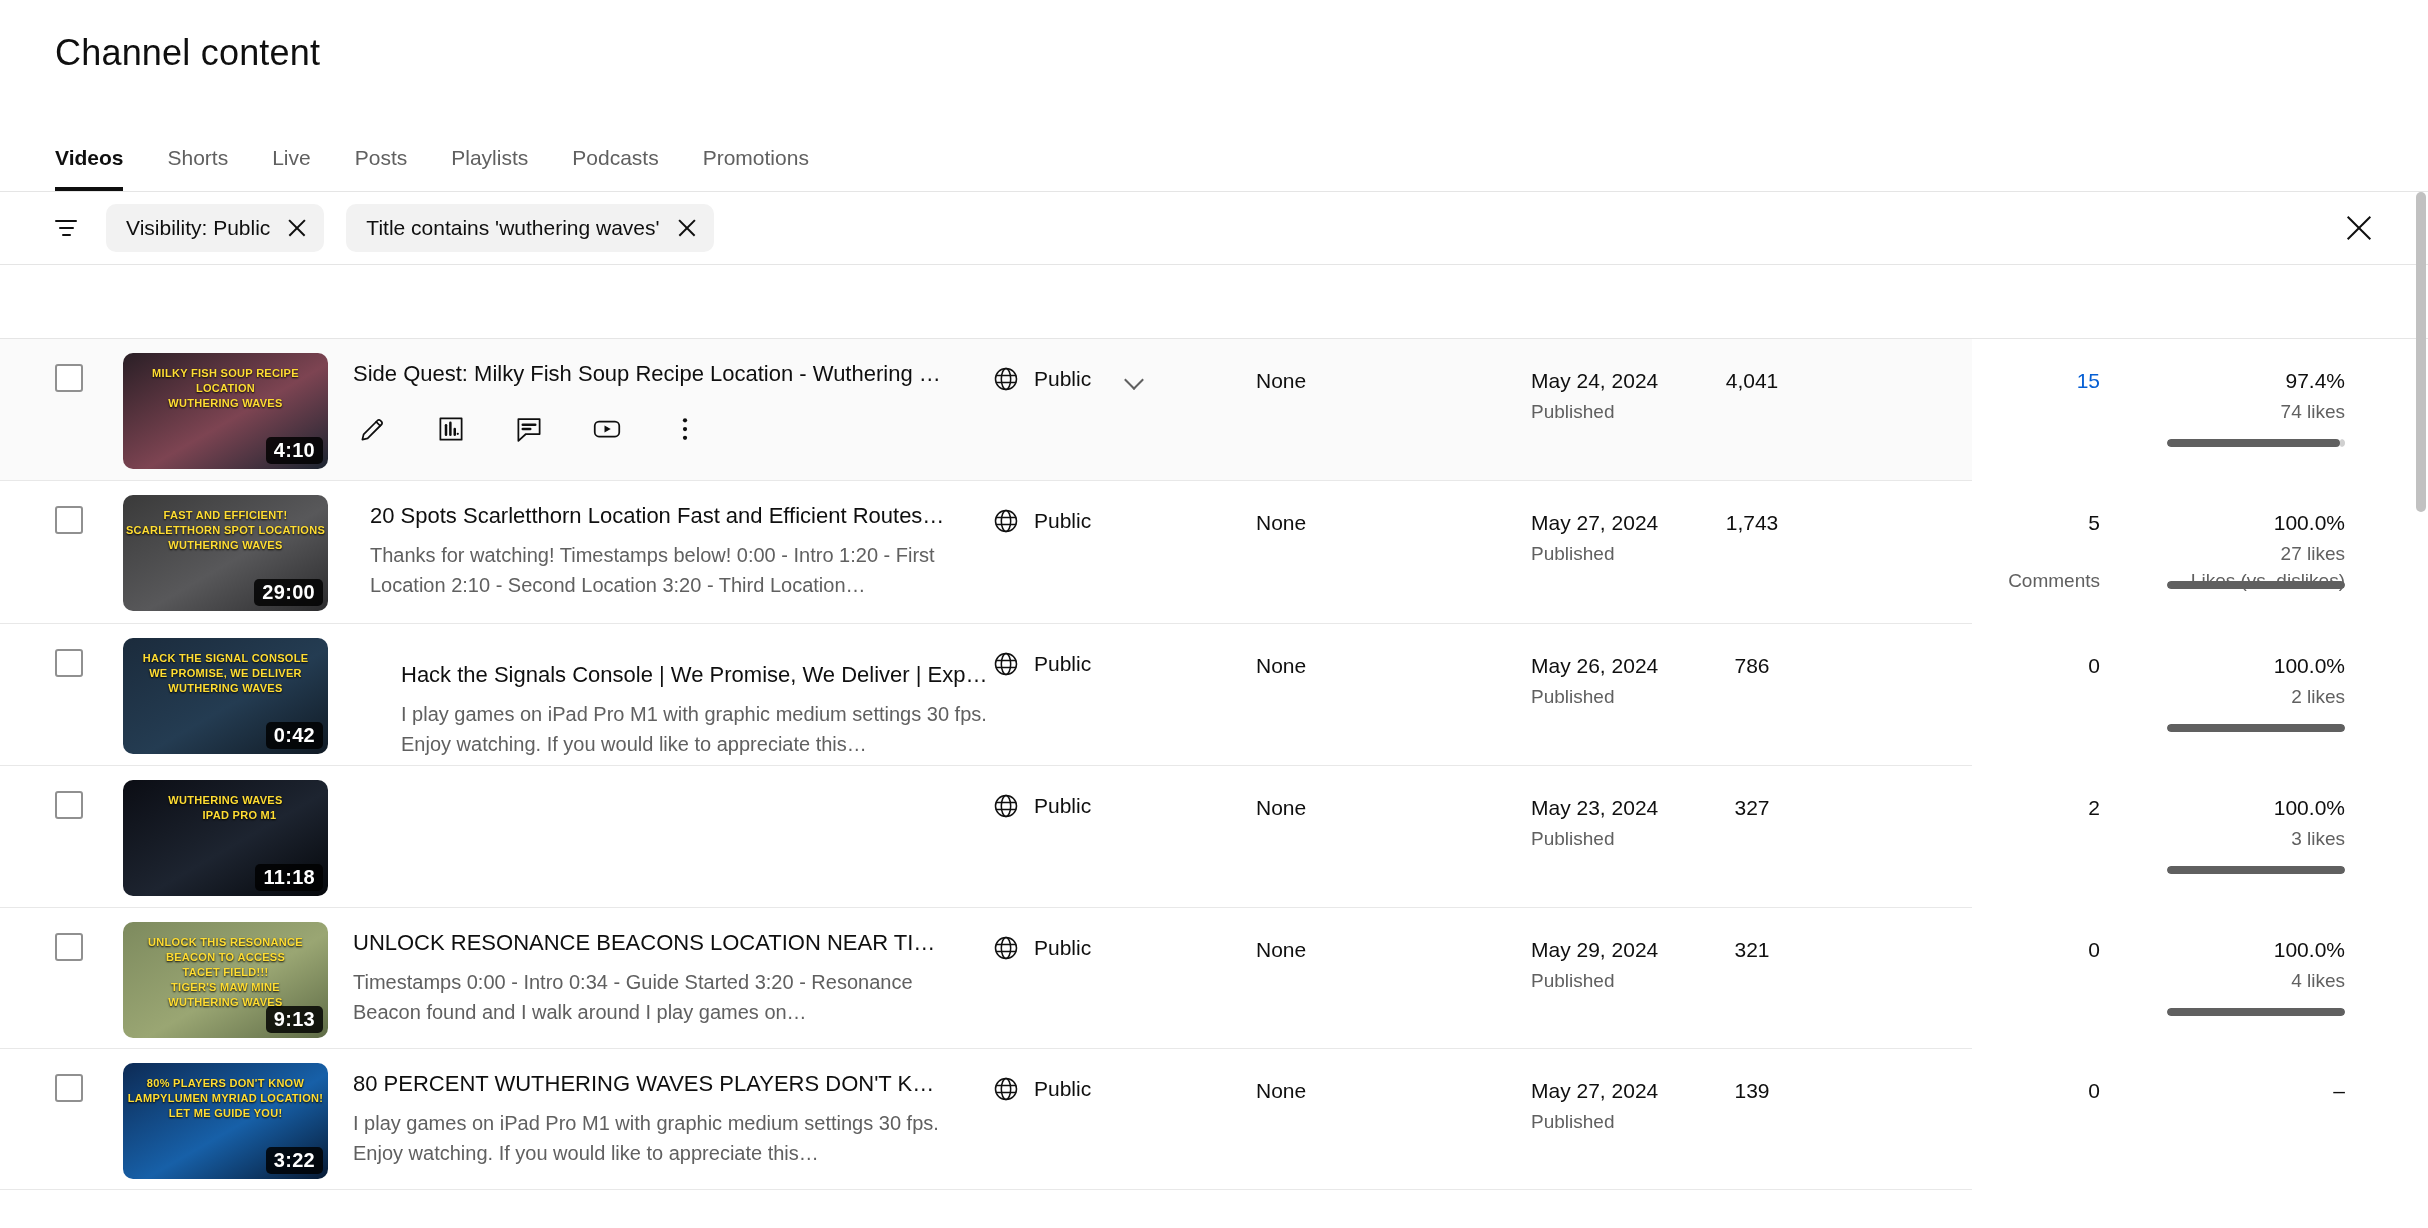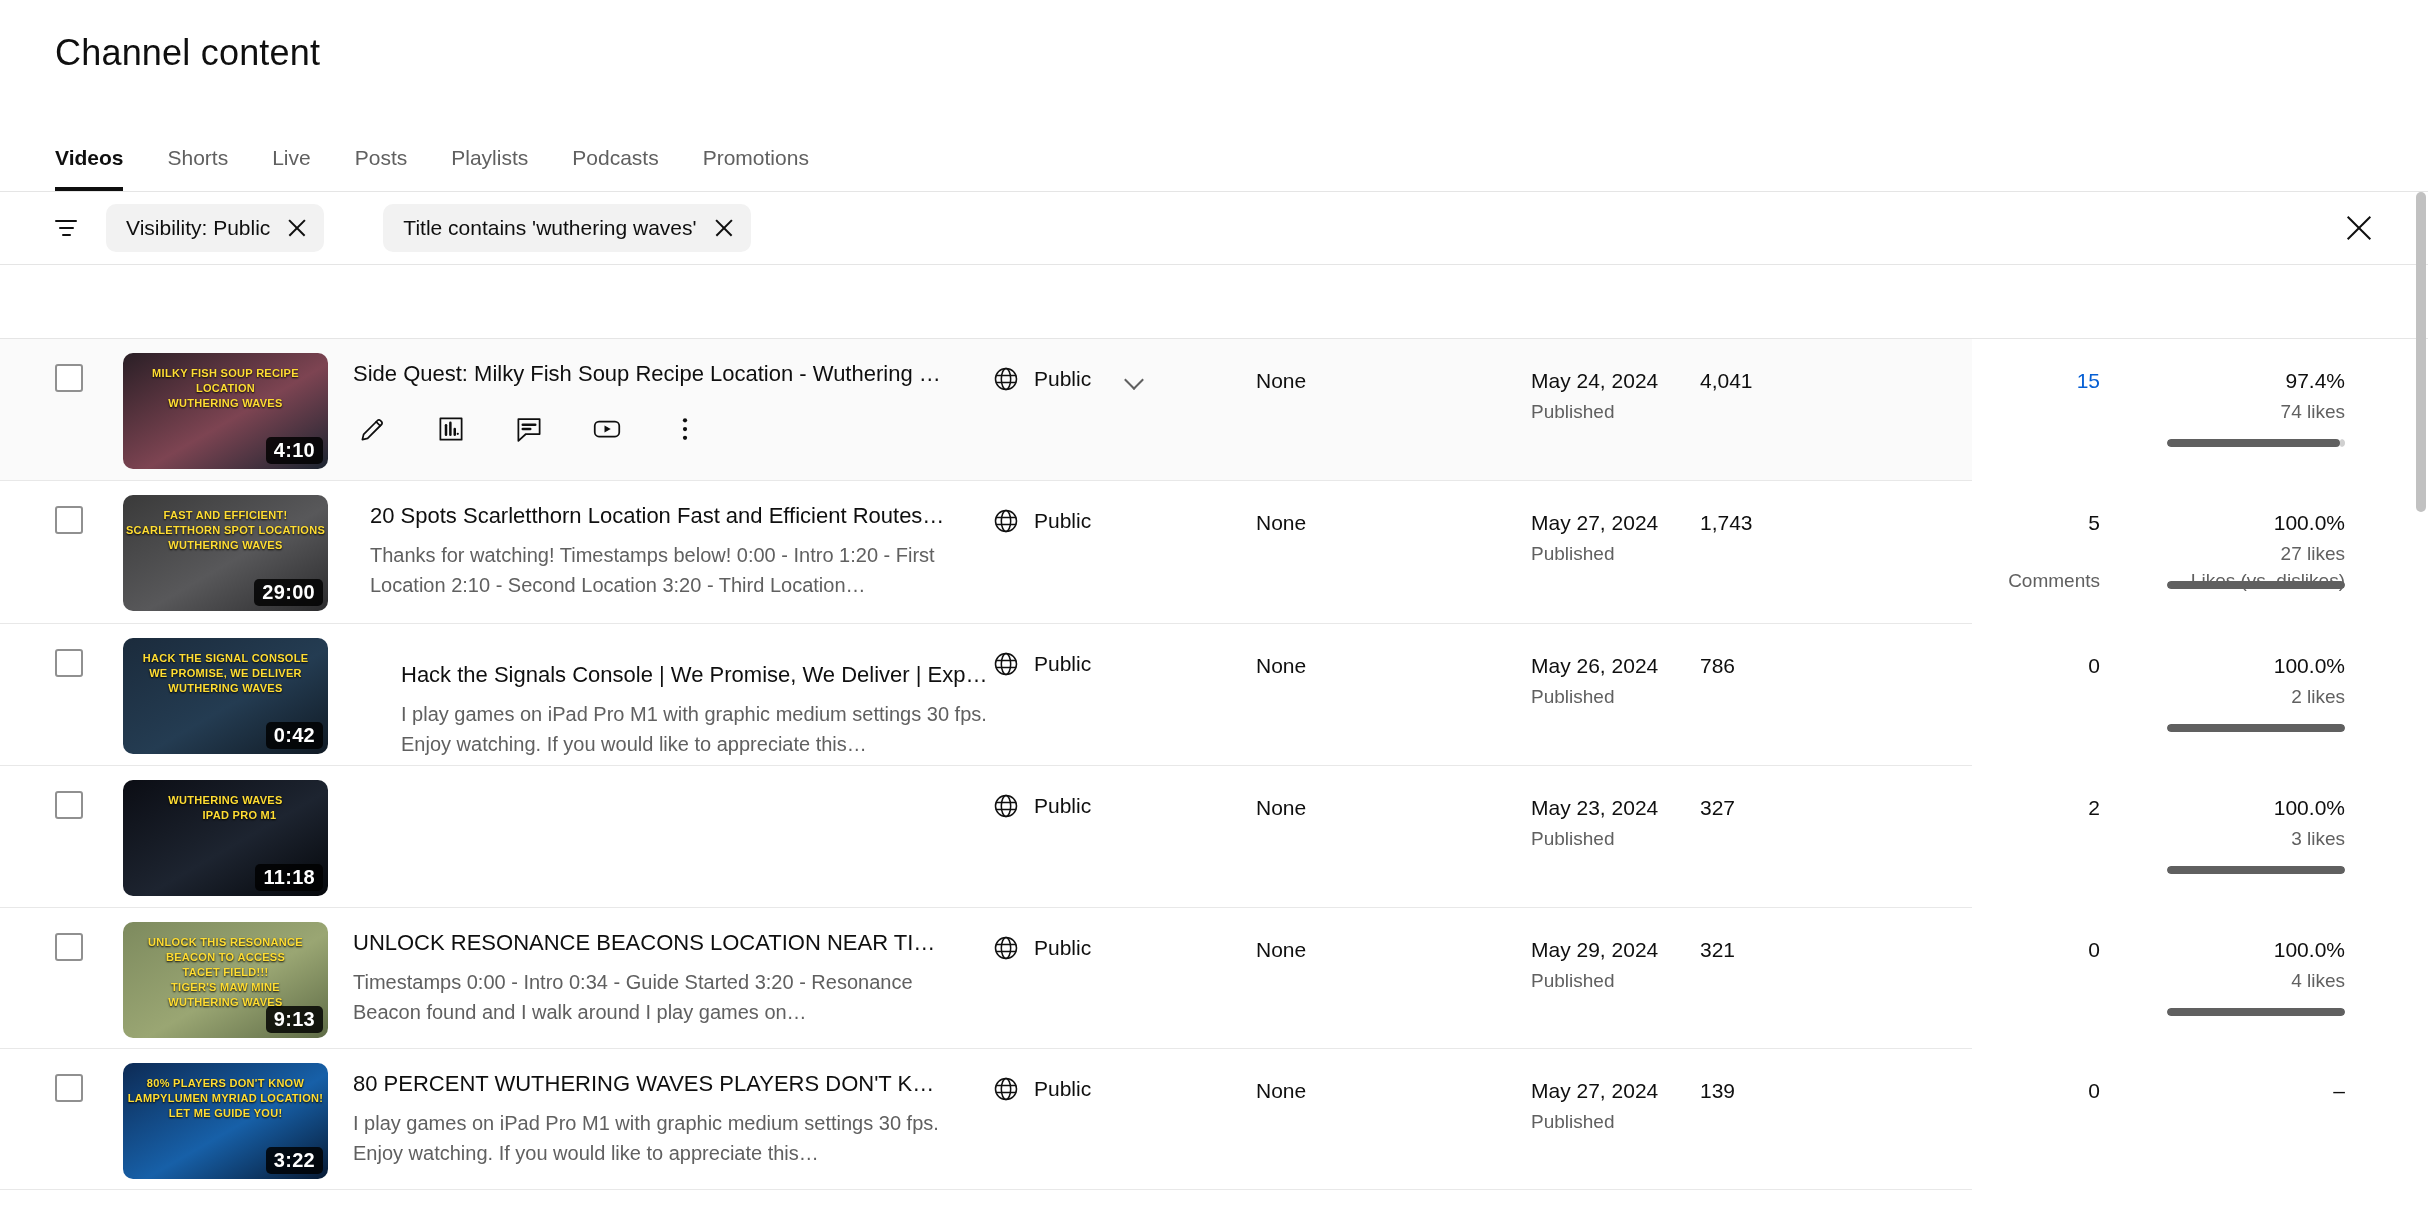--- a/index.html
+++ b/index.html
@@ -136,21 +136,21 @@
     border: 2px solid #909090;
     border-radius: 3px;
     background: #fff;
     cursor: pointer;
   }
 
   .col-video   { position:absolute; left:118px; }
   .col-vis     { position:absolute; left:992px; }
   .col-restr   { position:absolute; left:1256px; }
   .col-date    { position:absolute; left:1531px; }
-  .col-views   { position:absolute; left:1700px; width:200px; text-align:left; }
+  .col-views   { position:absolute; left:1652px; width:200px; text-align:center; }
   .col-comm    { position:absolute; left:1950px; width:150px; text-align:right; }
   .col-likes   { position:absolute; left:2150px; width:195px; text-align:right; }
 
   .th {
     font-size: 19px;
     color: #606060;
     font-weight: 400;
     top: 305px;
     white-space: nowrap;
   }
@@ -269,21 +269,21 @@
         <div class="tab">Promotions</div>
       </div>
   </div>
 
   <div class="filterbar">
     <div class="filter-icon">
         <i></i>
         <i></i>
         <i></i>
       </div>
-    <div id="chips-host" style="display:flex;align-items:flex-start;gap:37px;">
+    <div id="chips-host" style="display:flex;align-items:flex-start;">
         <div class="chip">
           <span>Visibility: Public</span>
           <span class="chip-x"></span>
         </div>
         <div class="chip">
           <span>Title contains 'wuthering waves'</span>
           <span class="chip-x"></span>
         </div>
       </div>
     <div class="clear-all"></div>

